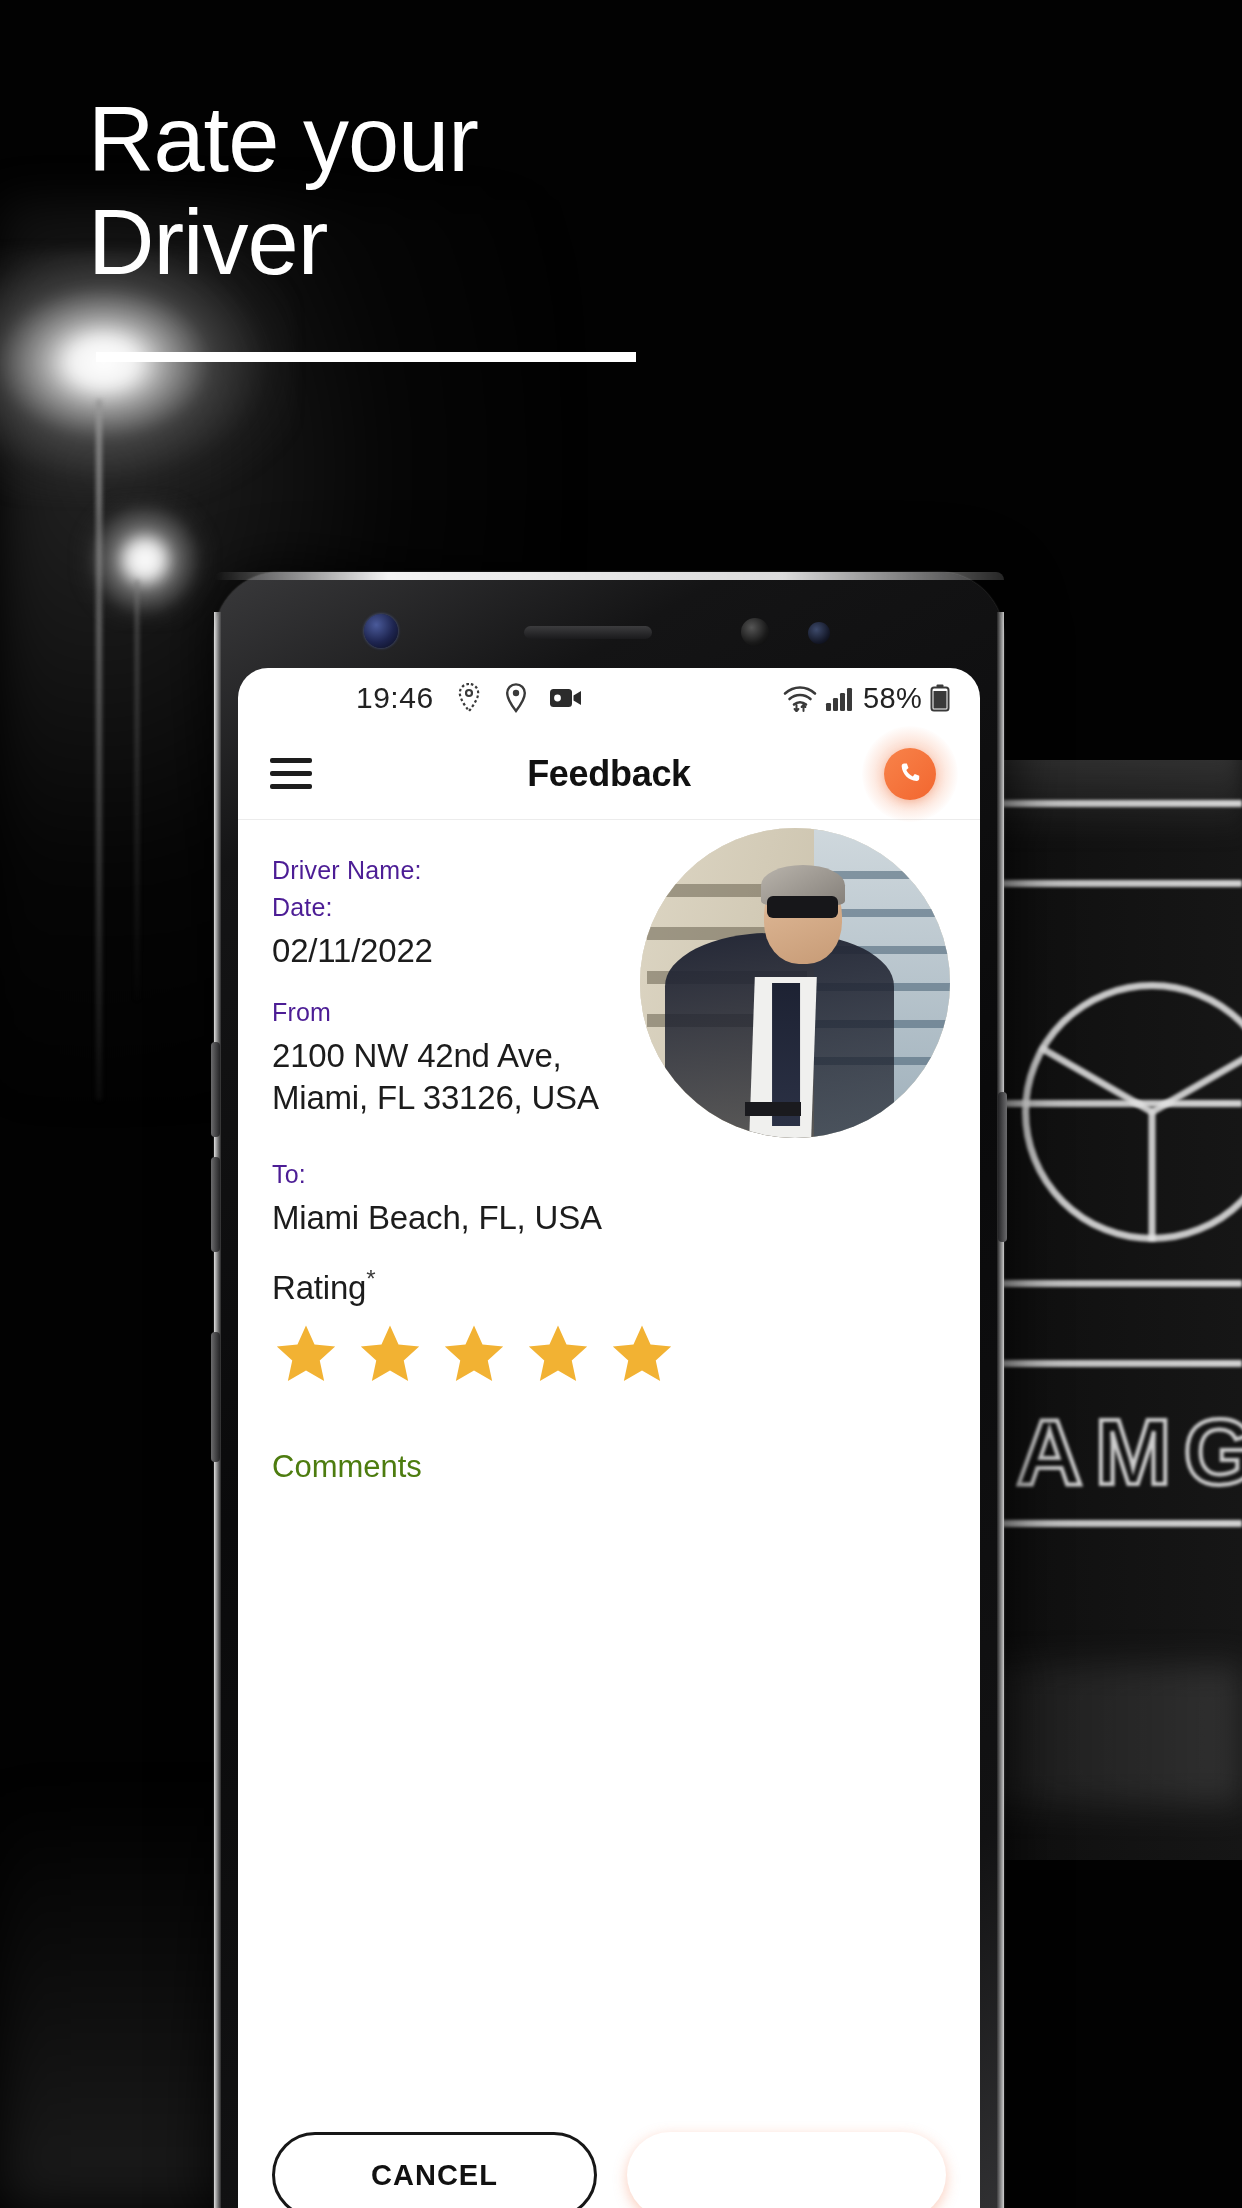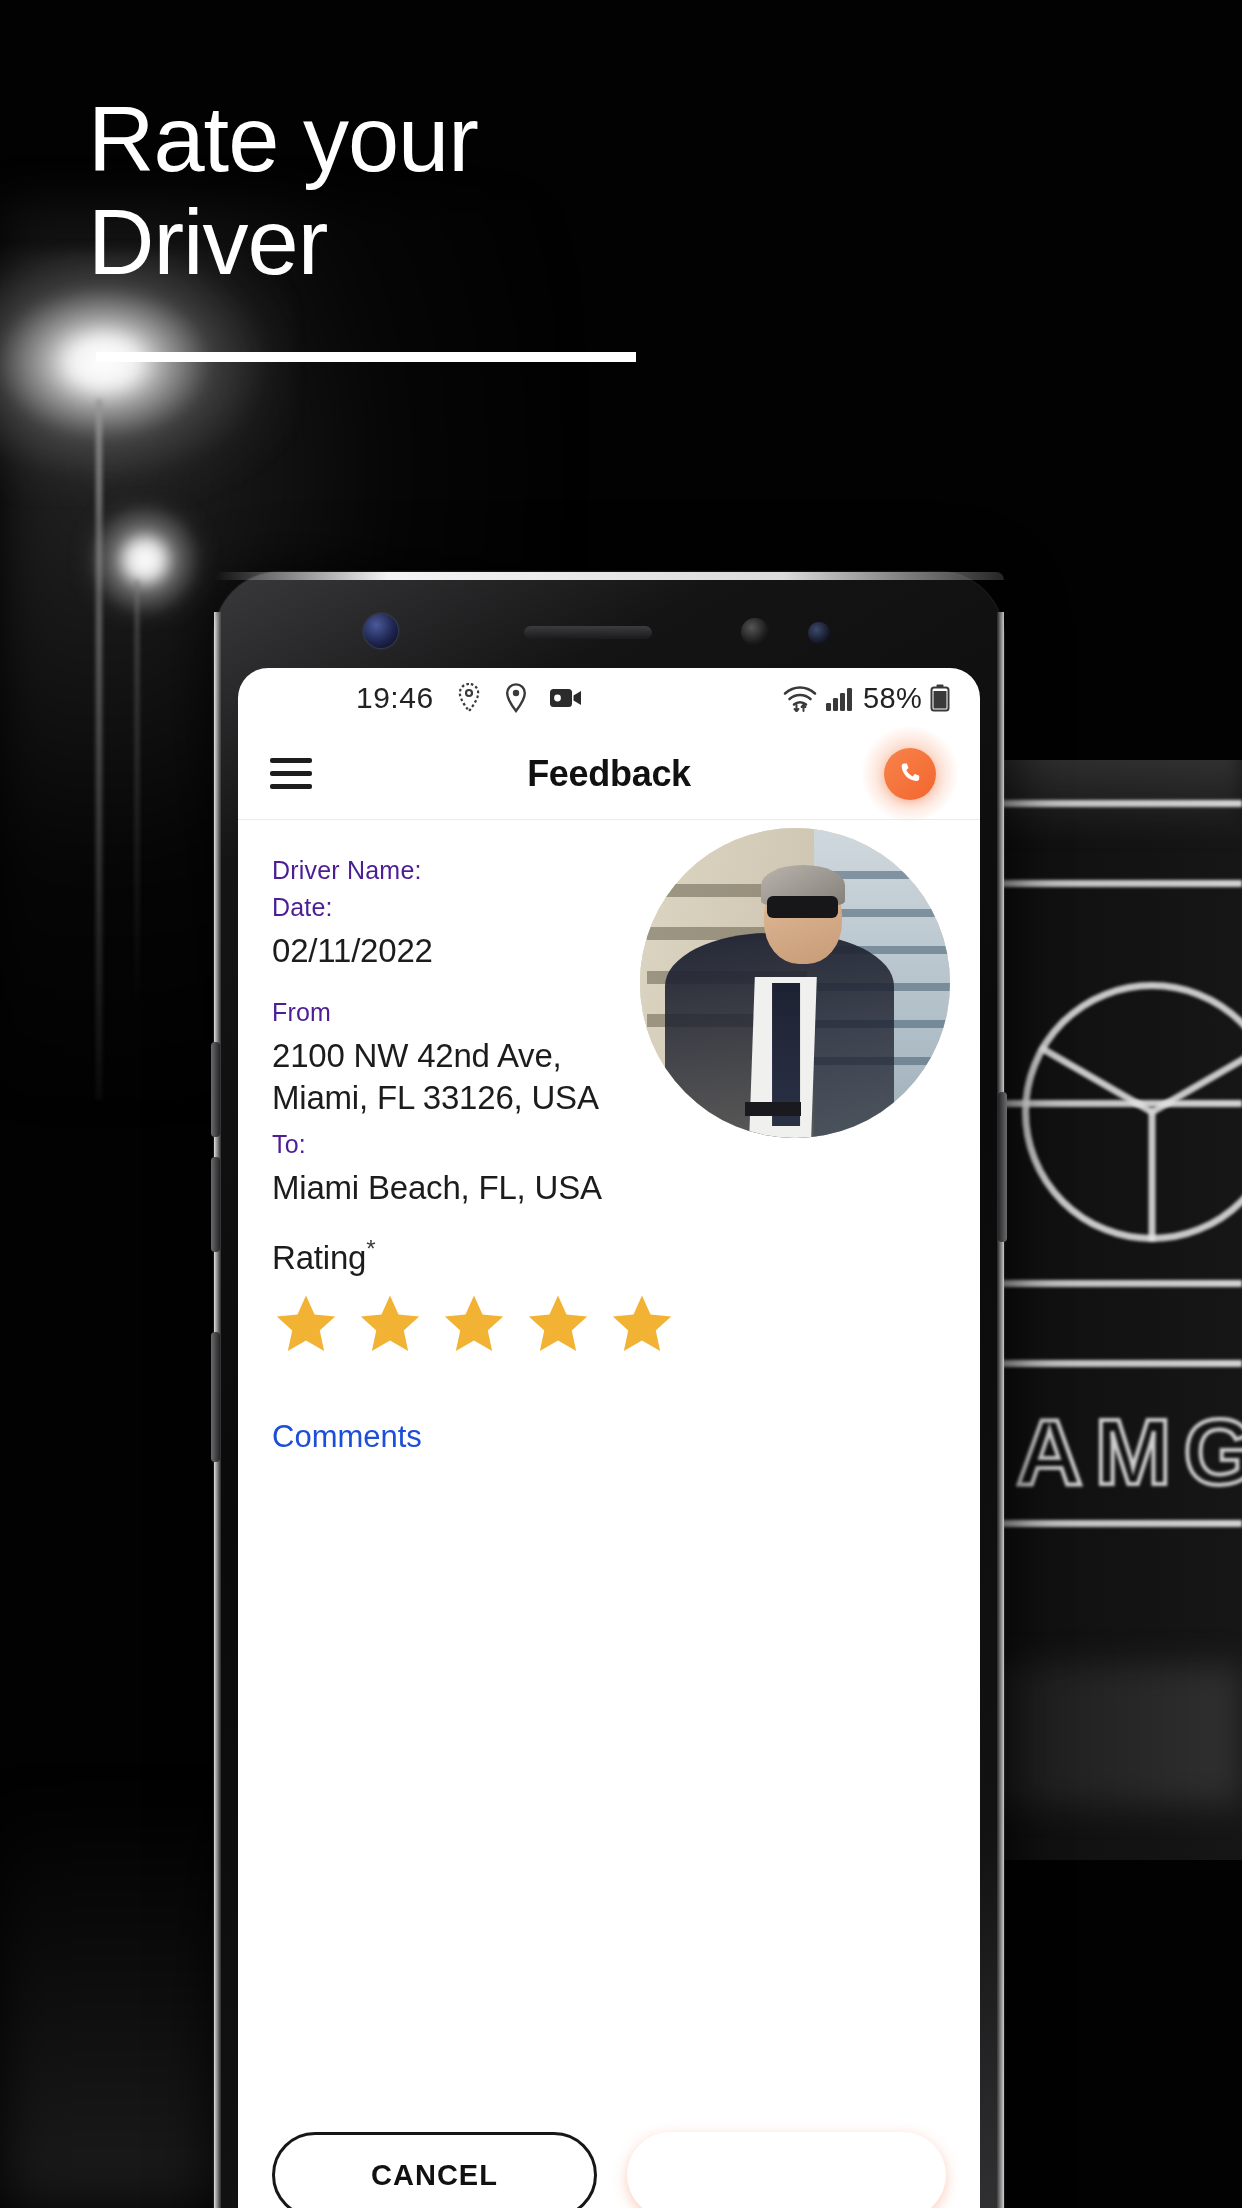--- a/index.html
+++ b/index.html
@@ -176,21 +176,21 @@
     position:absolute; left:22px; top:22px; width:52px; height:52px; border-radius:50%;
     background:linear-gradient(135deg,#f8834a,#f2662f);
     display:flex; align-items:center; justify-content:center; cursor:pointer;
     box-shadow:0 2px 8px rgba(230,100,50,.35);
   }
 
   
   .content{ padding:36px 34px 0 34px; position:relative; }
   .info-label{ font-size:25px; color:#4c1d95; margin-bottom:8px; font-weight:400; letter-spacing:.2px; }
   .info-value{ font-size:33px; color:#1c1c1c; line-height:1.28; margin-bottom:26px; letter-spacing:-.2px; }
-  .info-value.tight{ margin-bottom:10px; }
+  .info-value.tight{ margin-bottom:40px; }
   .info-col{ width:430px; }
 
   .avatar{
     position:absolute; right:30px; top:8px; width:310px; height:310px; border-radius:50%;
     overflow:hidden; background:#d9d4c8;
   }
   .av-sky{ position:absolute; inset:0; background:linear-gradient(to bottom,#e8e2d4,#d6cfbe); }
   .av-bldgR{
     position:absolute; right:0; top:0; width:44%; height:100%;
     background:linear-gradient(to bottom,#cfd8dd,#9fb0bb);
@@ -231,21 +231,21 @@
   }
   .av-belt{ position:absolute; left:34%; bottom:7%; width:18%; height:4.5%; background:#1a1a1e; }
 
   
   .rating-label{ font-size:33px; color:#1c1c1c; margin:16px 0 6px; letter-spacing:-.2px; }
   .rating-label sup{ font-size:24px; color:#3a3a3a; }
   .stars{ display:flex; gap:16px; margin:14px 0 0 0; }
   .star{ cursor:pointer; line-height:0; }
 
   
-  .comments-label{ font-size:31px; color:#1d4ed8; margin:62px 0 0 0; }
+  .comments-label{ font-size:31px; color:#4d7c0f; margin:62px 0 0 0; }
   .comment-box{
     margin-top:28px; height:108px; border-bottom:2px solid #e2e2e2;
   }
   .comment-ph{ font-size:31px; color:#a9a9a9; padding-top:12px; }
 
   
   .footer{
     position:absolute; left:0; bottom:0; width:100%;
     display:flex; gap:30px; padding:0 34px 34px 34px; background:#fff;
   }

